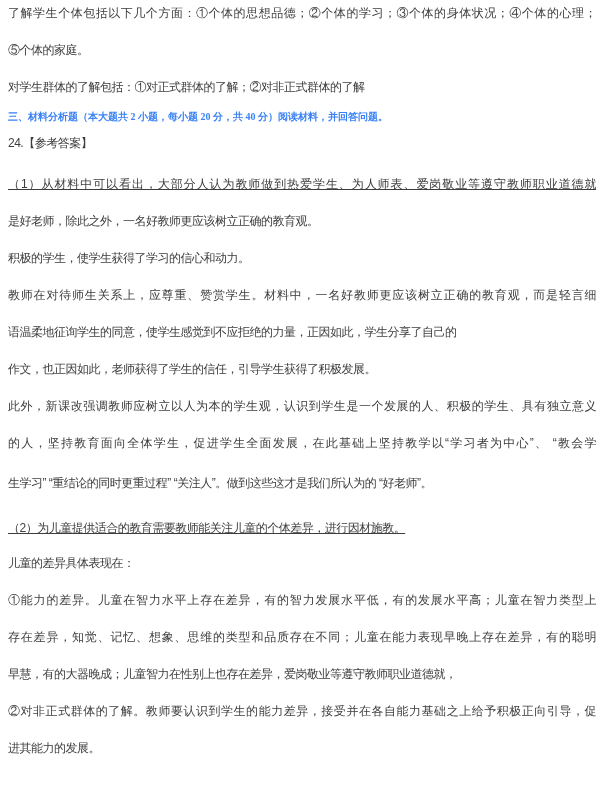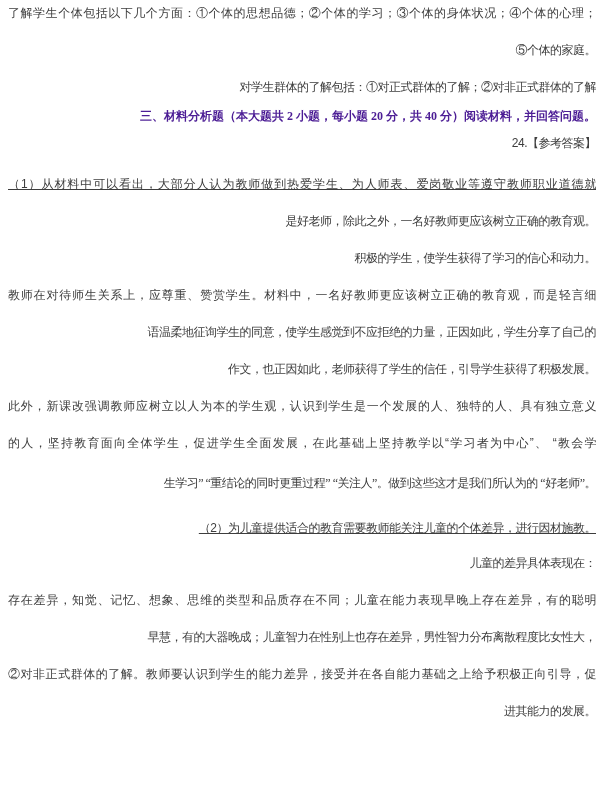--- a/index.html
+++ b/index.html
@@ -17,54 +17,55 @@
     width: 588px;
   }
   .line {
     height: 37px;
     line-height: 37px;
     overflow: hidden;
     font-family: "Liberation Sans", sans-serif;
     font-size: 12px;
     letter-spacing: -0.5px;
     color: #3d3d3d;
-    text-align: right;
+    text-align: left;
     white-space: normal;
   }
   
   .line.full {
     text-align: justify;
     text-align-last: justify;
   }
   
   .line.heading {
     font-family: "Liberation Serif", serif;
     font-weight: 700;
-    font-size: 12px;
+    font-size: 10px;
     letter-spacing: 0;
-    color: #4c1d95;
+    color: #3b82f6;
   }
 </style>
 </head>
 <body>
 
 <div class="doc">
     <div class="line full">了解学生个体包括以下几个方面：①个体的思想品德；②个体的学习；③个体的身体状况；④个体的心理；</div>
     <div class="line">⑤个体的家庭。</div>
     <div class="line">对学生群体的了解包括：①对正式群体的了解；②对非正式群体的了解</div>
     <div class="line heading" style="margin-top: -8px;">三、材料分析题（本大题共 2 小题，每小题 20 分，共 40 分）阅读材料，并回答问题。</div>
     <div class="line" style="margin-top: -10px;">24.【参考答案】</div>
     <div class="line full" style="margin-top: 4px; text-decoration: underline;">（1）从材料中可以看出，大部分人认为教师做到热爱学生、为人师表、爱岗敬业等遵守教师职业道德就</div>
     <div class="line">是好老师，除此之外，一名好教师更应该树立正确的教育观。</div>
     <div class="line">积极的学生，使学生获得了学习的信心和动力。</div>
     <div class="line full">教师在对待师生关系上，应尊重、赞赏学生。材料中，一名好教师更应该树立正确的教育观，而是轻言细</div>
     <div class="line">语温柔地征询学生的同意，使学生感觉到不应拒绝的力量，正因如此，学生分享了自己的</div>
     <div class="line">作文，也正因如此，老师获得了学生的信任，引导学生获得了积极发展。</div>
-    <div class="line full">此外，新课改强调教师应树立以人为本的学生观，认识到学生是一个发展的人、独特的人、具有独立意义</div>
+    <div class="line full">此外，新课改强调教师应树立以人为本的学生观，认识到学生是一个发展的人、积极的学生、具有独立意义</div>
     <div class="line full">的人，坚持教育面向全体学生，促进学生全面发展，在此基础上坚持教学以“学习者为中心”、 “教会学</div>
-    <div class="line" style="margin-top: 3px; font-family: Liberation Serif, serif;">生学习” “重结论的同时更重过程” “关注人”。做到这些这才是我们所认为的 “好老师”。</div>
+    <div class="line" style="margin-top: 3px;">生学习” “重结论的同时更重过程” “关注人”。做到这些这才是我们所认为的 “好老师”。</div>
     <div class="line" style="margin-top: 8px; text-decoration: underline;">（2）为儿童提供适合的教育需要教师能关注儿童的个体差异，进行因材施教。</div>
     <div class="line" style="margin-top: -2px;">儿童的差异具体表现在：</div>
+    <div class="line full">①能力的差异。儿童在智力水平上存在差异，有的智力发展水平低，有的发展水平高；儿童在智力类型上</div>
     <div class="line full">存在差异，知觉、记忆、想象、思维的类型和品质存在不同；儿童在能力表现早晚上存在差异，有的聪明</div>
-    <div class="line">早慧，有的大器晚成；儿童智力在性别上也存在差异，男性智力分布离散程度比女性大，</div>
+    <div class="line">早慧，有的大器晚成；儿童智力在性别上也存在差异，爱岗敬业等遵守教师职业道德就，</div>
     <div class="line full">②对非正式群体的了解。教师要认识到学生的能力差异，接受并在各自能力基础之上给予积极正向引导，促</div>
     <div class="line">进其能力的发展。</div>
   </div>
 
 </body></html>

